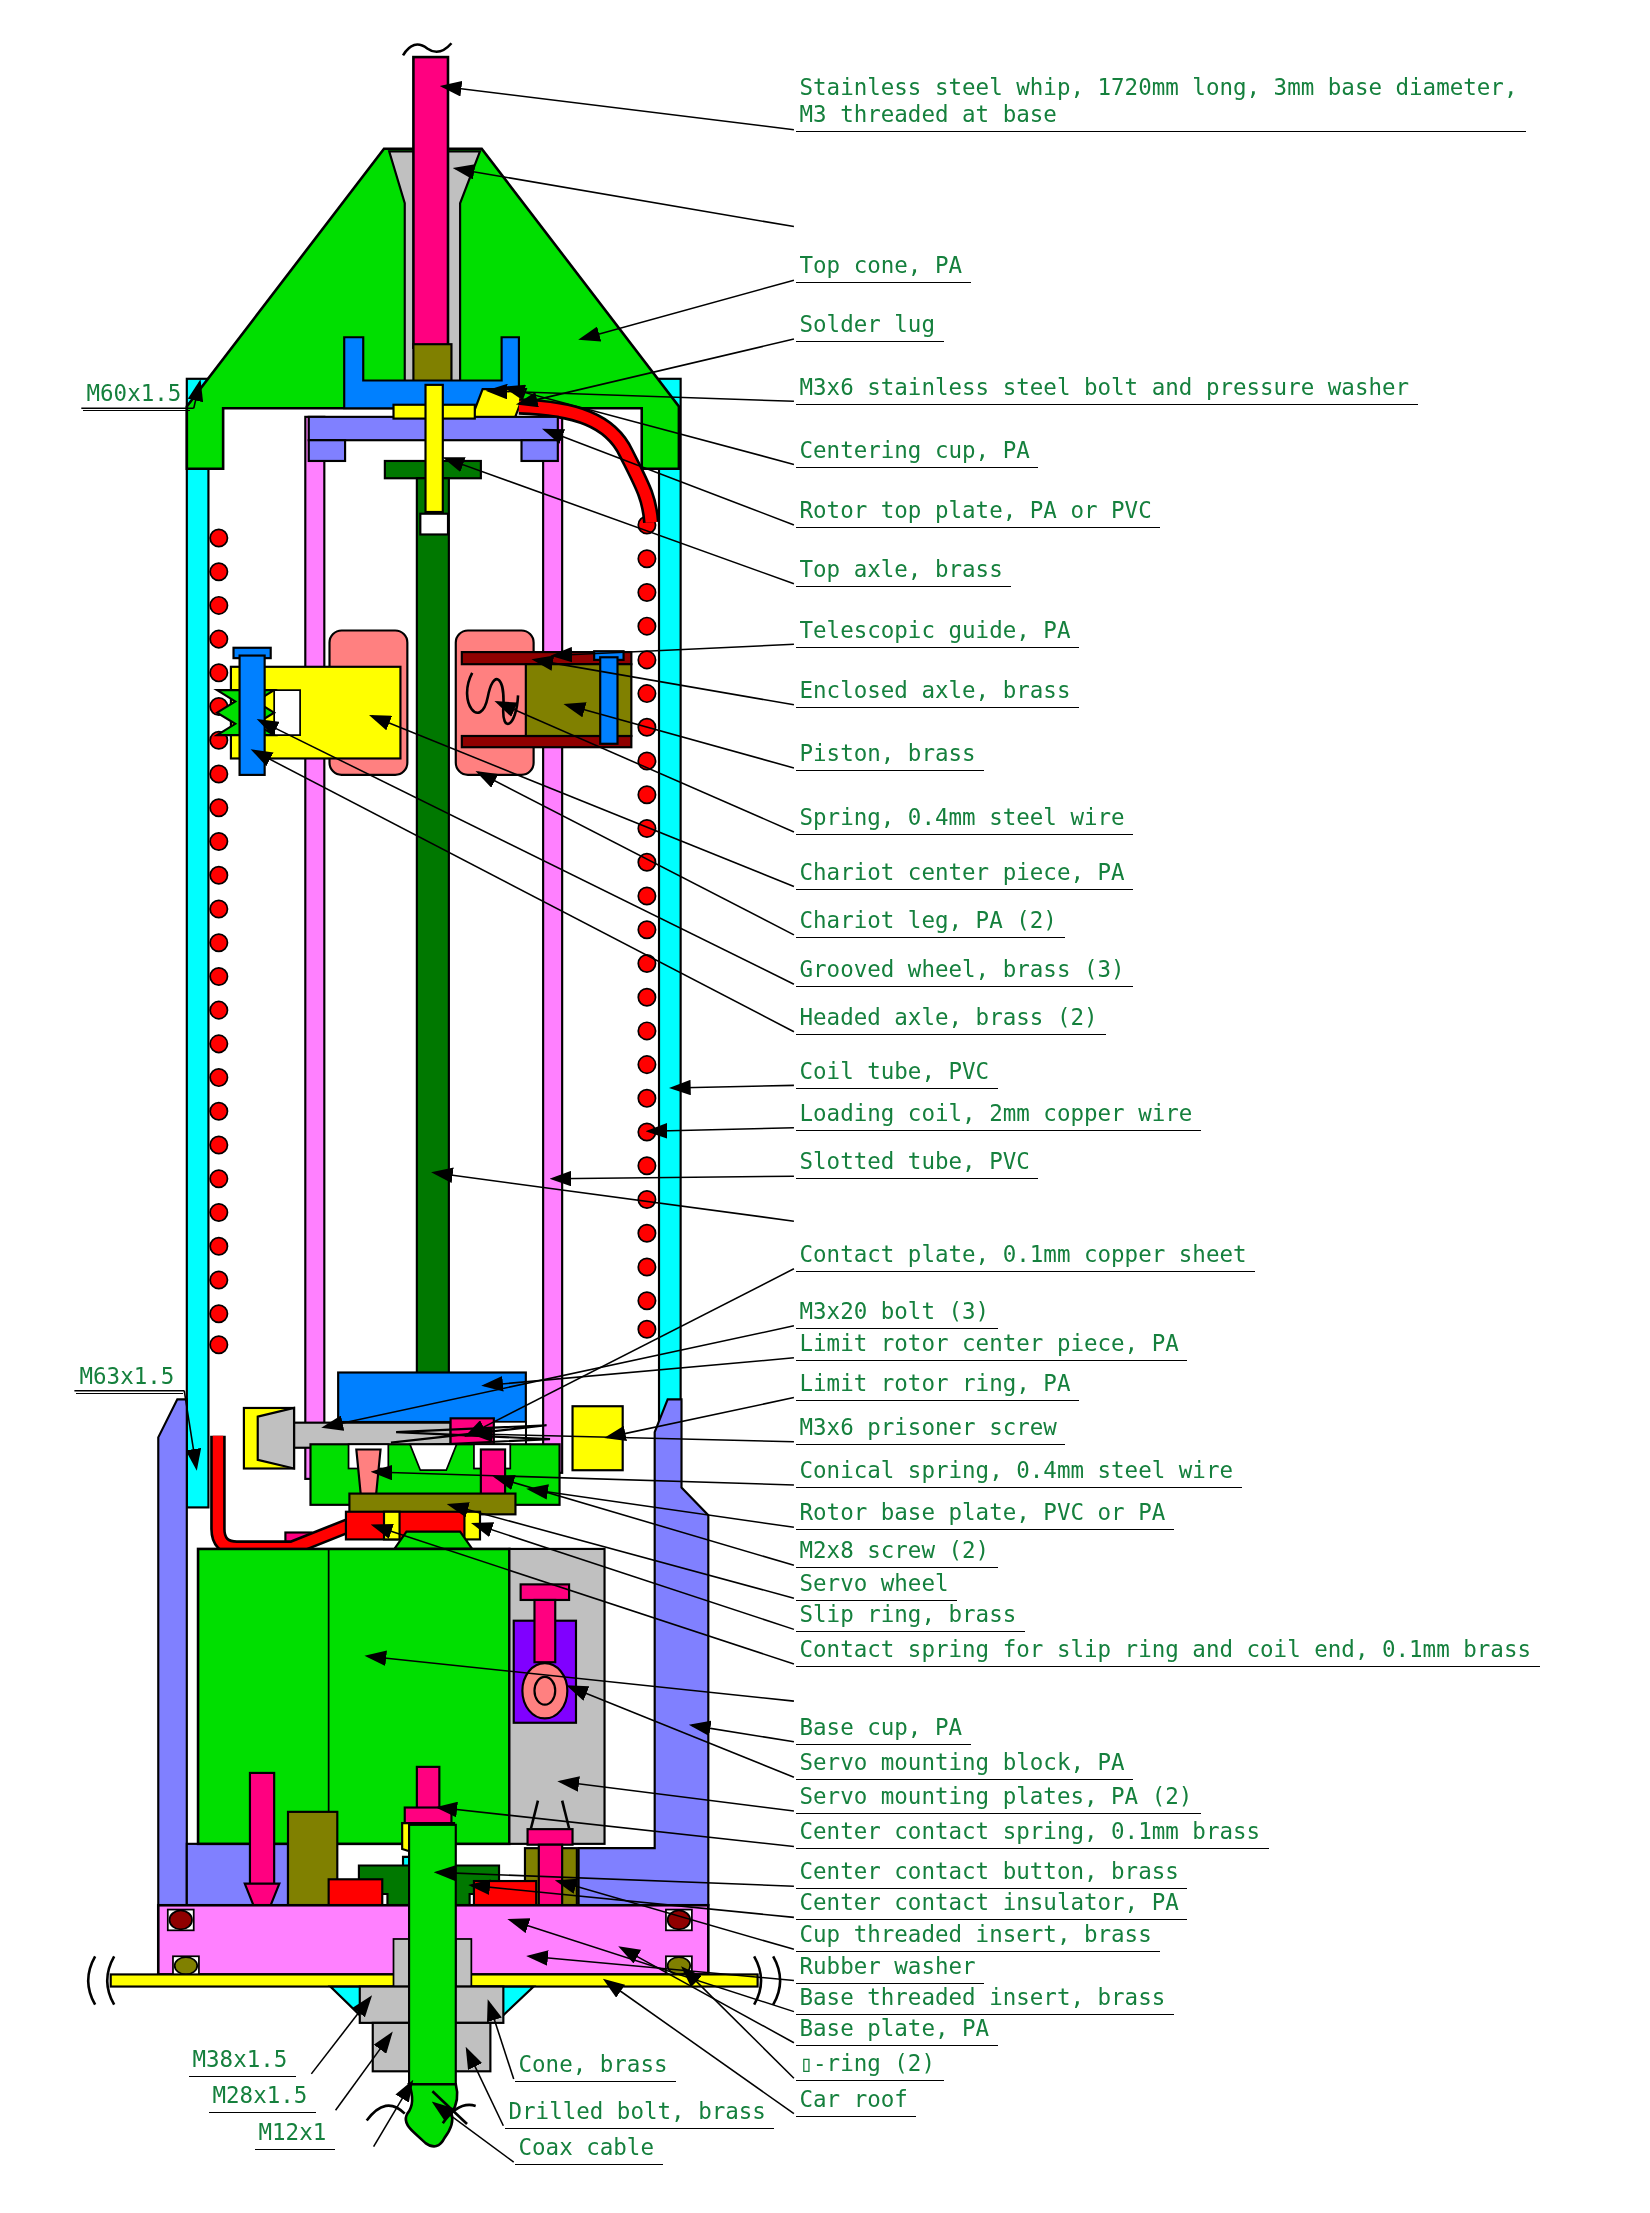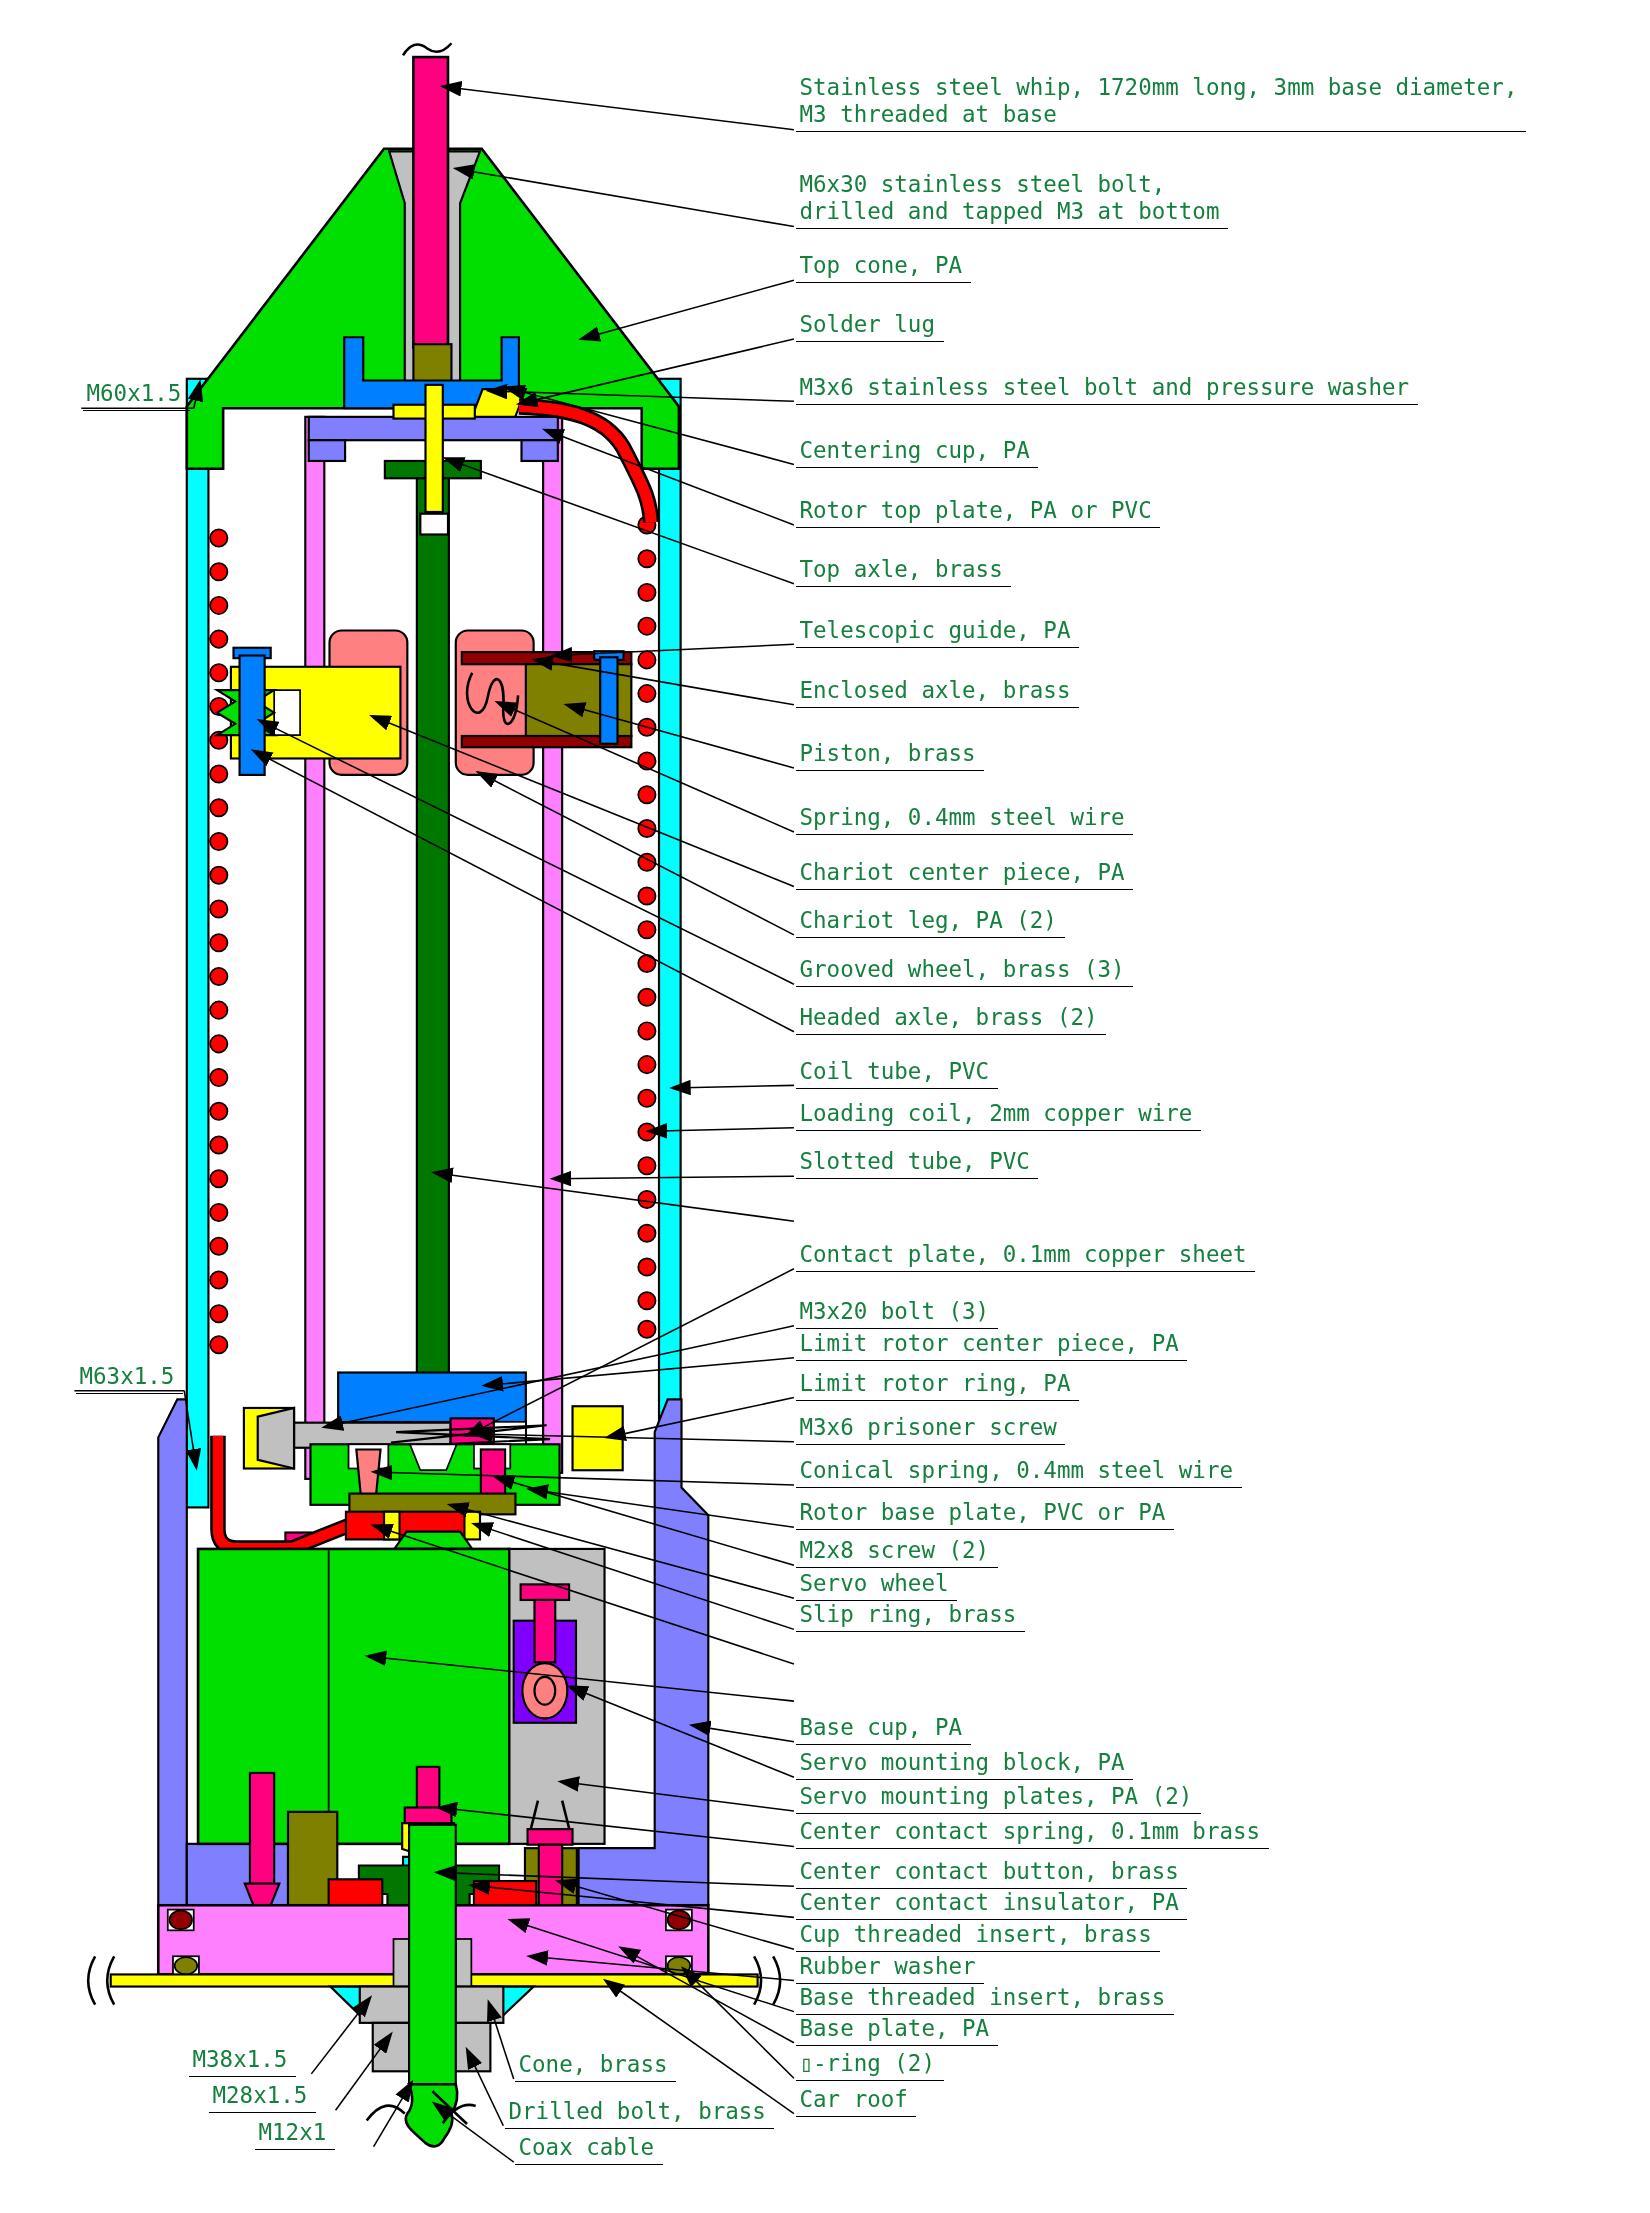--- a/index.html
+++ b/index.html
@@ -337,22 +337,20 @@
     <line x1="432" y1="2482" x2="476" y2="2408" marker-end="url(#arr)"></line>
     <line x1="94" y1="472" x2="224" y2="472"></line>
     <line x1="224" y1="472" x2="231" y2="442" marker-end="url(#arr)"></line>
     <line x1="86" y1="1608" x2="213" y2="1608"></line>
     <line x1="213" y1="1608" x2="227" y2="1697" marker-end="url(#arr)"></line>
   </g>
 </svg>
 
 <div class="lbl" style="left:796px;top:74px"><span>Stainless steel whip, 1720mm long, 3mm base diameter,
 M3 threaded at base</span></div>
-<div class="lbl" style="left:796px;top:171px"><span>M6x30 stainless steel bolt,
-drilled and tapped M3 at bottom</span></div>
 <div class="lbl" style="left:796px;top:252px"><span>Top cone, PA</span></div>
 <div class="lbl" style="left:796px;top:311px"><span>Solder lug</span></div>
 <div class="lbl" style="left:796px;top:374px"><span>M3x6 stainless steel bolt and pressure washer</span></div>
 <div class="lbl" style="left:796px;top:437px"><span>Centering cup, PA</span></div>
 <div class="lbl" style="left:796px;top:497px"><span>Rotor top plate, PA or PVC</span></div>
 <div class="lbl" style="left:796px;top:556px"><span>Top axle, brass</span></div>
 <div class="lbl" style="left:796px;top:617px"><span>Telescopic guide, PA</span></div>
 <div class="lbl" style="left:796px;top:677px"><span>Enclosed axle, brass</span></div>
 <div class="lbl" style="left:796px;top:740px"><span>Piston, brass</span></div>
 <div class="lbl" style="left:796px;top:804px"><span>Spring, 0.4mm steel wire</span></div>
@@ -366,20 +364,21 @@
 <div class="lbl" style="left:796px;top:1241px"><span>Contact plate, 0.1mm copper sheet</span></div>
 <div class="lbl" style="left:796px;top:1298px"><span>M3x20 bolt (3)</span></div>
 <div class="lbl" style="left:796px;top:1330px"><span>Limit rotor center piece, PA</span></div>
 <div class="lbl" style="left:796px;top:1370px"><span>Limit rotor ring, PA</span></div>
 <div class="lbl" style="left:796px;top:1414px"><span>M3x6 prisoner screw</span></div>
 <div class="lbl" style="left:796px;top:1457px"><span>Conical spring, 0.4mm steel wire</span></div>
 <div class="lbl" style="left:796px;top:1499px"><span>Rotor base plate, PVC or PA</span></div>
 <div class="lbl" style="left:796px;top:1537px"><span>M2x8 screw (2)</span></div>
 <div class="lbl" style="left:796px;top:1570px"><span>Servo wheel</span></div>
 <div class="lbl" style="left:796px;top:1601px"><span>Slip ring, brass</span></div>
+<div class="lbl" style="left:796px;top:1636px"><span>Contact spring for slip ring and coil end, 0.1mm brass</span></div>
 <div class="lbl" style="left:796px;top:1714px"><span>Base cup, PA</span></div>
 <div class="lbl" style="left:796px;top:1749px"><span>Servo mounting block, PA</span></div>
 <div class="lbl" style="left:796px;top:1783px"><span>Servo mounting plates, PA (2)</span></div>
 <div class="lbl" style="left:796px;top:1818px"><span>Center contact spring, 0.1mm brass</span></div>
 <div class="lbl" style="left:796px;top:1858px"><span>Center contact button, brass</span></div>
 <div class="lbl" style="left:796px;top:1889px"><span>Center contact insulator, PA</span></div>
 <div class="lbl" style="left:796px;top:1921px"><span>Cup threaded insert, brass</span></div>
 <div class="lbl" style="left:796px;top:1953px"><span>Rubber washer</span></div>
 <div class="lbl" style="left:796px;top:1984px"><span>Base threaded insert, brass</span></div>
 <div class="lbl" style="left:796px;top:2015px"><span>Base plate, PA</span></div>

